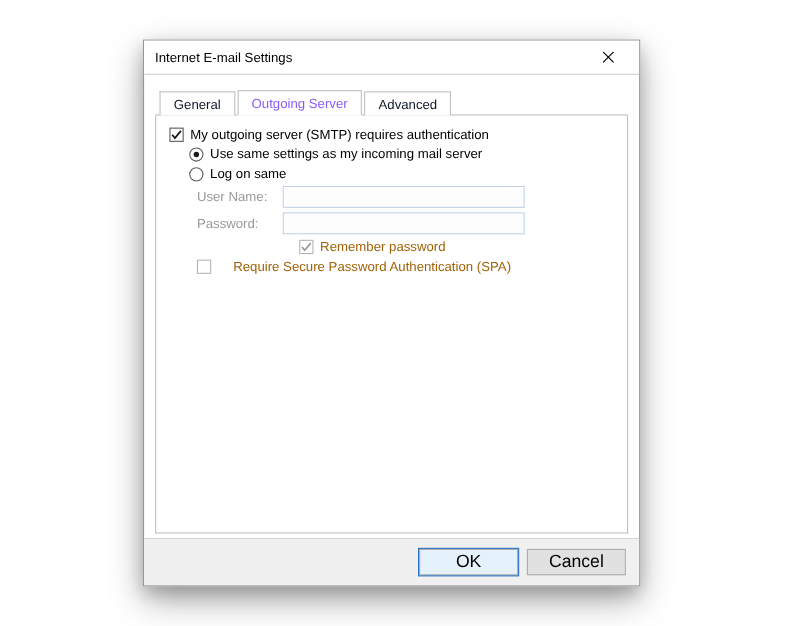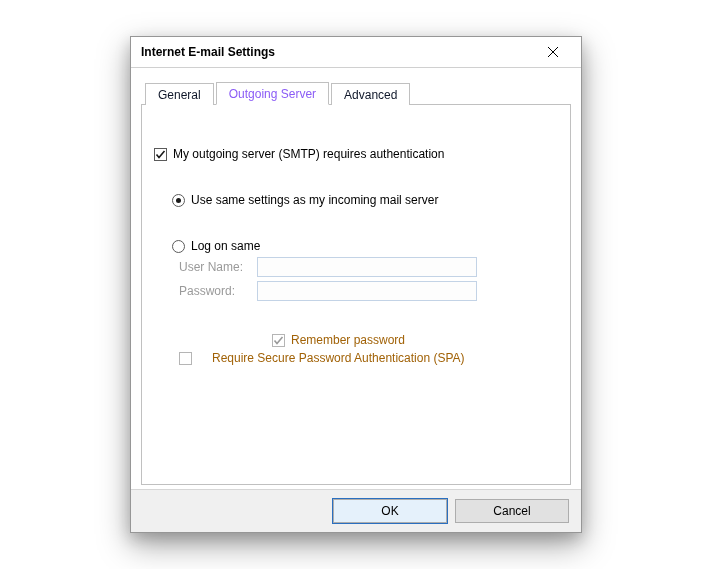--- a/index.html
+++ b/index.html
@@ -5,41 +5,41 @@
   html,body{margin:0;padding:0;width:728px;height:569px;background:#fff;font-family:"Segoe UI",Tahoma,sans-serif;font-size:12px;color:#000;}
   .dialog{
     position:absolute;left:130px;top:36px;width:450px;height:495px;
     background:#fff;border:1px solid #969696;
     box-shadow:0 12px 30px rgba(0,0,0,0.35),0 6px 14px rgba(0,0,0,0.18);
   }
   .titlebar{
     height:30px;display:flex;align-items:center;justify-content:space-between;
     padding:0 8px 0 10px;border-bottom:1px solid #d0d0d0;background:#fff;
   }
-  .titlebar .title{font-size:12px;font-weight:bold;}
+  .titlebar .title{font-size:12px;}
   .close-btn{
     width:40px;height:28px;display:flex;align-items:center;justify-content:center;
     cursor:default;
   }
   .close-btn svg{width:10px;height:10px;stroke:#000;stroke-width:1;}
   .tabstrip{
     display:flex;align-items:flex-end;height:26px;margin:10px 10px 0 10px;
     border-bottom:1px solid #c0c0c0;padding-left:4px;
   }
   .tab{
     padding:4px 12px 3px 12px;border:1px solid #c0c0c0;border-bottom:none;
     background:#fff;margin-right:2px;position:relative;top:1px;
     color:#0f172a;font-size:12px;
   }
   .tab.active{background:#fff;border-bottom:1px solid #fff;top:1px;color:#8b5cf6;}
   .tabcontent{
     margin:0 10px 0 10px;border:1px solid #c0c0c0;border-top:none;
     height:380px;padding:10px 12px;box-sizing:border-box;
   }
-  .row{display:flex;align-items:center;margin-bottom:4px;margin-top:32px;}
+  .row{display:flex;align-items:center;margin-bottom:4px;}
   .indent1{margin-left:18px;}
   .indent2{margin-left:25px;}
   .indent3{margin-left:118px;}
   
   .chk{
     width:13px;height:13px;border:1px solid #5a5a5a;display:inline-flex;
     align-items:center;justify-content:center;margin-right:6px;box-sizing:border-box;
     background:#fff;
   }
   .chk.checked svg{display:block;}
@@ -63,21 +63,21 @@
     box-sizing:border-box;padding:0 4px;
   }
   .txt.disabled{background:#fdfdfd;border-color:#c3d3e6;color:#9a9a9a;}
   .buttonbar{
     position:absolute;bottom:0;left:0;right:0;height:42px;
     border-top:1px solid #d6d6d6;background:#f0f0f0;
     display:flex;align-items:center;justify-content:flex-end;padding-right:12px;gap:8px;
   }
   .btn{
     min-width:68px;height:22px;border:1px solid #adadad;background:#e1e1e1;
-    font-size:12px;padding:0 22px;display:inline-flex;align-items:center;justify-content:center;
+    font-size:16px;padding:0 10px;display:inline-flex;align-items:center;justify-content:center;
     cursor:default;
   }
   .btn.primary{border:1px solid #349b3;background:#e5f1fb;outline:1px solid #2a6fc0;}
 </style>
 </head>
 <body>
 
 <div class="dialog">
 
   <div class="titlebar">

